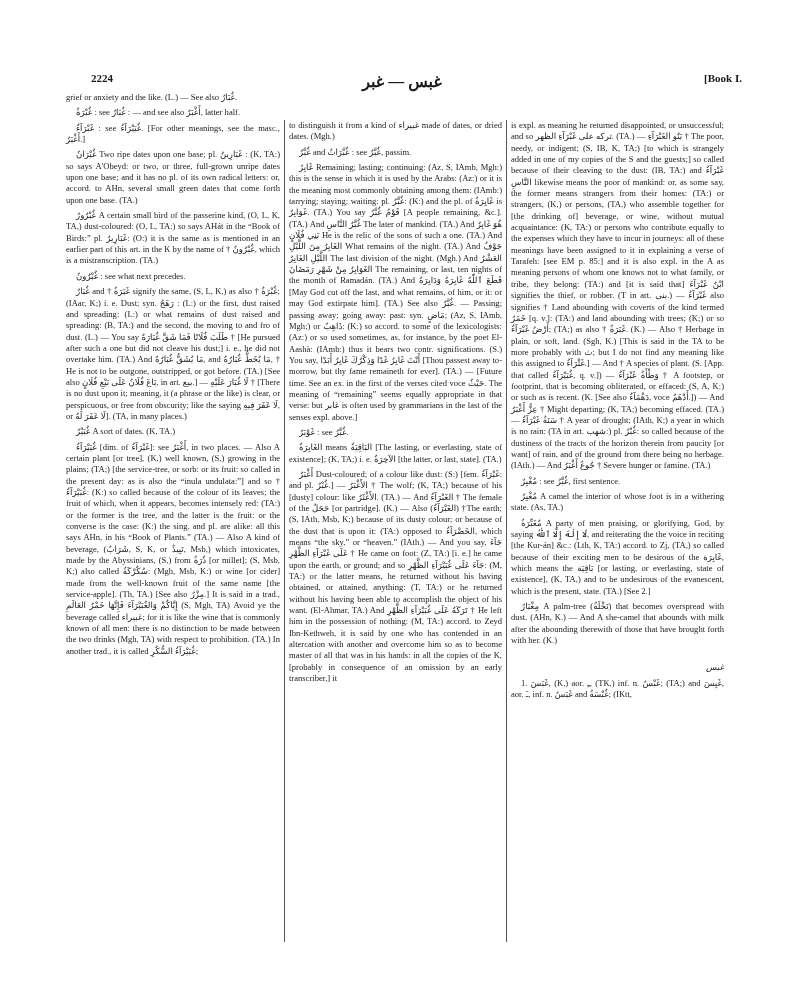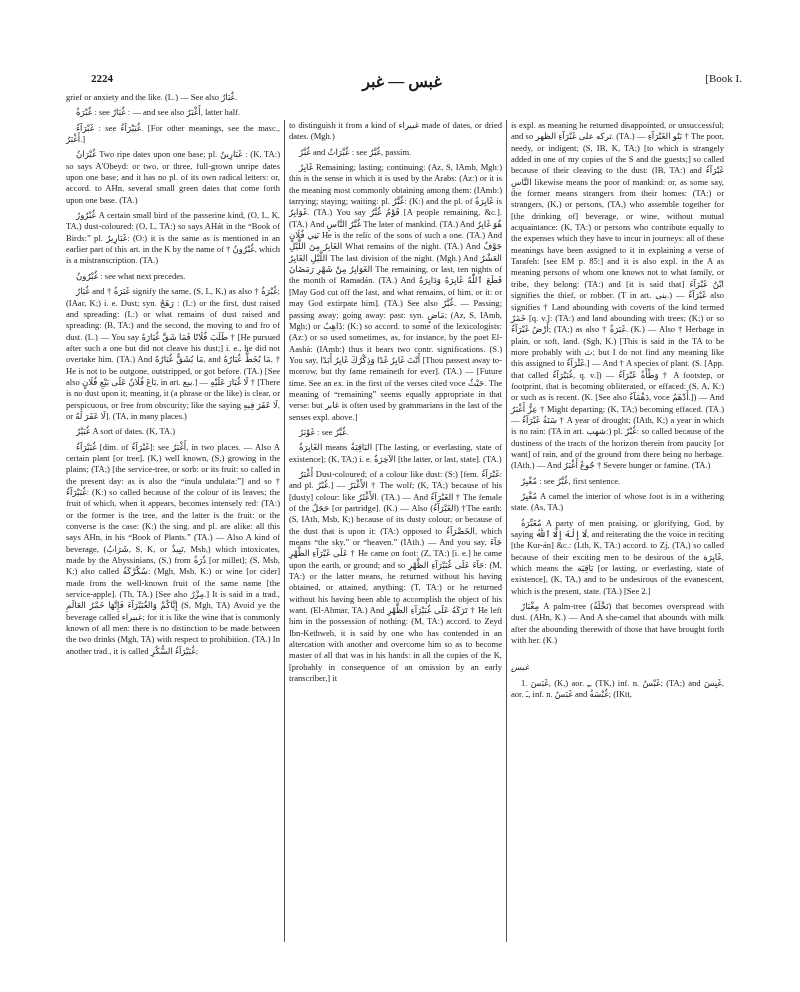--- a/index.html
+++ b/index.html
@@ -2,27 +2,27 @@
 <html><head>
 <meta charset="utf-8">
 <style>
   html, body { margin: 0; padding: 0; background: #ffffff; }
   body { width: 800px; height: 992px; position: relative; overflow: hidden;
          font-family: "Liberation Serif", "DejaVu Serif", serif; color: #1a1a1a; }
   .page { position: absolute; left: 62px; top: 72px; width: 680px; }
   .running-head { position: relative; height: 18px; font-size: 11px; }
   .running-head .pno { position: absolute; left: 0; top: 0; font-weight: bold; margin-left: 29px; }
   .running-head .rtitle { position: absolute; left: 0; right: 0; top: 0; text-align: center; direction: rtl; font-weight: bold; font-size: 16px; }
-  .running-head .book { position: absolute; right: 0; top: 0; font-weight: normal; }
+  .running-head .book { position: absolute; right: 0; top: 0; font-weight: bold; }
   .columns { position: absolute; top: 20px; left: 0; width: 680px; height: 850px; display: flex; }
   .col { position: relative; width: 222px; padding: 0 4px; box-sizing: border-box; font-size: 8.55px; line-height: 11.35px; text-align: justify; hyphens: auto; }
   .col + .col { border-left: 1px solid #555; margin-top: 28px; }
   .col p { margin: 0 0 4px 0; text-indent: 10px; }
   .col p.cont { text-indent: 0; }
-  .col p.center { text-align: left; text-indent: 0; margin-top: 16px; font-style: italic; }
+  .col p.center { text-align: right; text-indent: 0; margin-top: 16px; font-style: italic; }
 </style>
 </head>
 <body>
 
 <div class="page">
   <div class="running-head">
     <span class="pno">2224</span>
     <span class="rtitle">غبس — غبر</span>
     <span class="book">[Book I.</span>
   </div>

